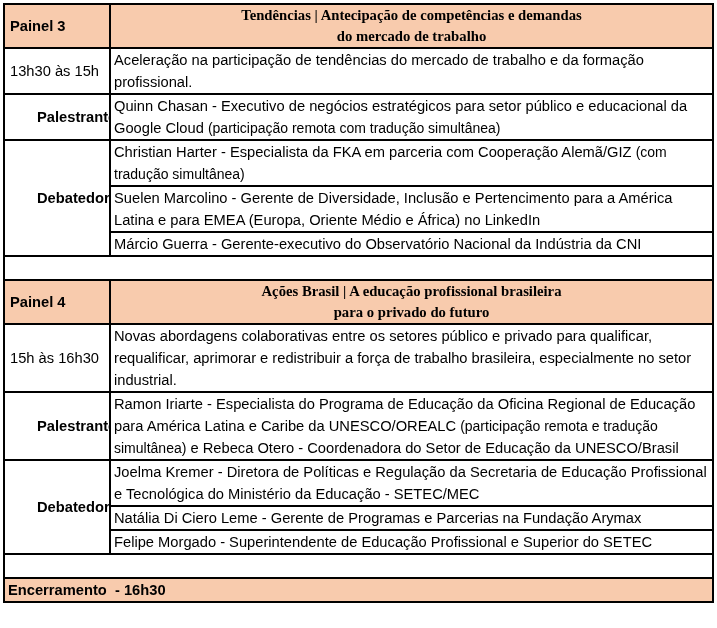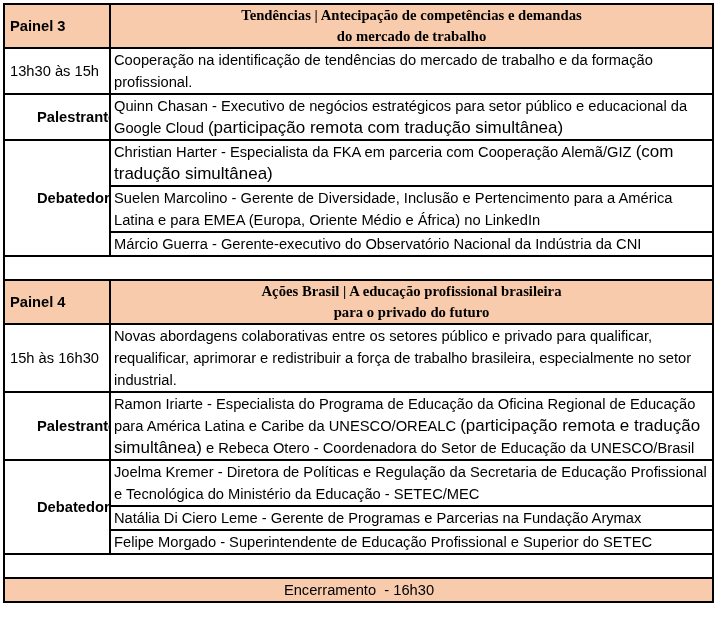--- a/index.html
+++ b/index.html
@@ -44,26 +44,26 @@
     padding: 0;
     font-family: Liberation Serif, serif;
   }
   tr.gap-row td {
     height: 22px;
     padding: 0;
   }
   td.single { height: 22px; margin-top: 16px; }
   td.footer-cell {
     background: var(--header-bg, #F8CBAD);
-    font-weight: normal;
-    text-align: center;
+    font-weight: bold;
+    text-align: left;
     height: 22px;
     white-space: pre;
   }
-  span.small { font-size: 17px; }
+  span.small { font-size: 14px; }
 </style>
 </head>
 <body>
 
 <div class="page">
   <table class="agenda">
     <colgroup>
       <col class="c-label">
       <col class="c-content">
     </colgroup>
@@ -71,21 +71,21 @@
     <tbody>
         <tr>
       <td class="header-cell label-cell">Painel 3</td>
       <td class="header-cell title-cell">
         <div>Tendências | Antecipação de competências e demandas</div>
         <div>do mercado de trabalho</div>
       </td>
     </tr>
     <tr>
       <td class="label-cell">13h30 às 15h</td>
-      <td>Cooperação na identificação de tendências do mercado de trabalho e da formação profissional.</td>
+      <td>Aceleração na participação de tendências do mercado de trabalho e da formação profissional.</td>
     </tr>
     <tr>
       <td class="label-cell bold">Palestrante</td>
       <td><span>Quinn Chasan - Executivo de negócios estratégicos para setor público e educacional da Google Cloud </span><span class="small">(participação remota com tradução simultânea)</span></td>
     </tr>
     <tr>
       <td class="label-cell bold" rowspan="3">Debatedores</td>
       <td><span>Christian Harter - Especialista da FKA em parceria com Cooperação Alemã/GIZ </span><span class="small">(com tradução simultânea)</span></td>
     </tr>
     <tr>

